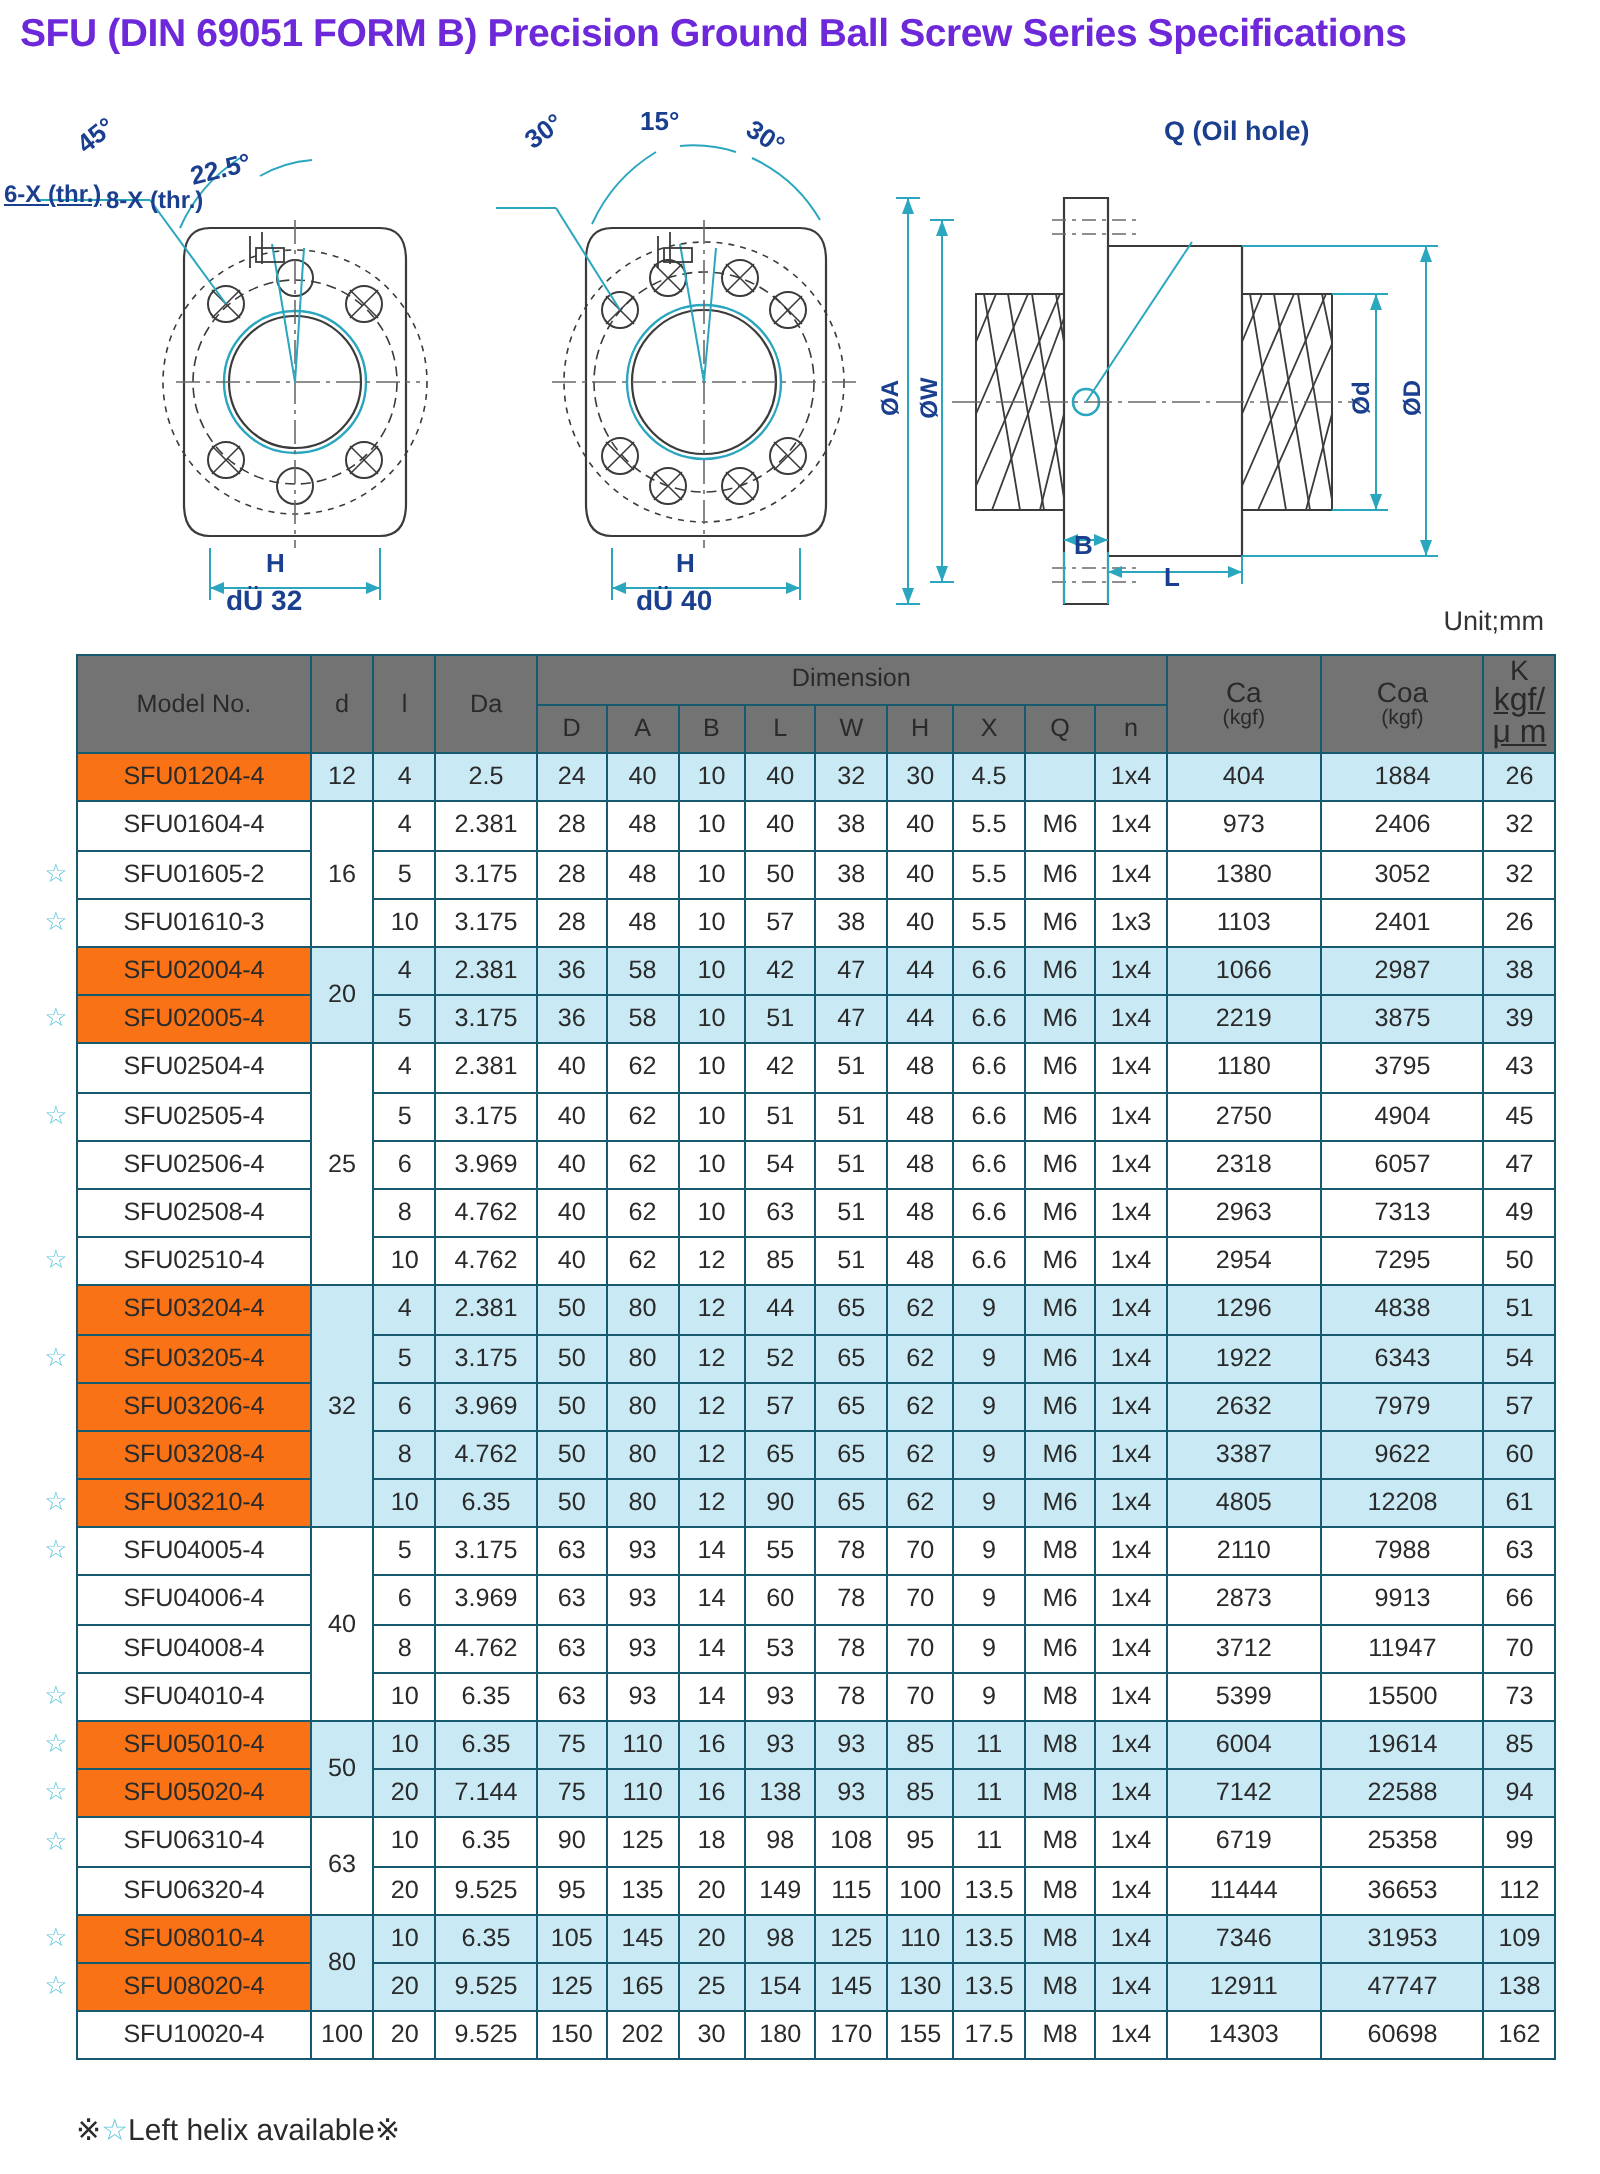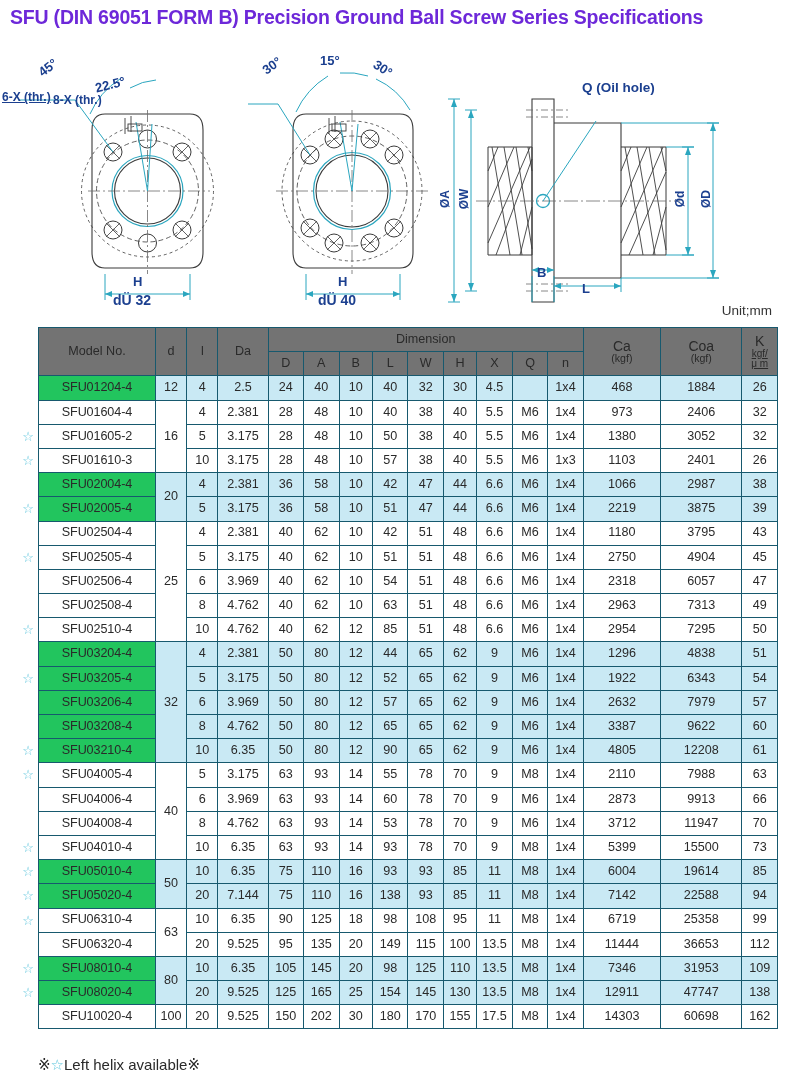--- a/index.html
+++ b/index.html
@@ -47,27 +47,27 @@
     font-size:12.6px;color:#2a2a2a;
     padding:0;height:23.2px;line-height:1.05;
     overflow:hidden;white-space:nowrap;
   }
   thead th{
     background:#737373;color:#123a5a;font-weight:normal;font-size:13px;
   }
   th.hmodel{font-size:13.5px;}
   th.hk{line-height:1.12;font-size:12.4px;}
   th.hk b{display:block;font-size:14px;font-weight:normal;}
-  th.hk span{display:block;font-size:10px;text-decoration:underline;}
+  th.hk span{display:block;font-size:16px;text-decoration:underline;}
   th.hca b{display:block;font-size:14px;font-weight:normal;}
   th.hca span{display:block;font-size:10.6px;text-align:center;}
 
   td.model{text-align:left;padding-left:7px;font-size:13px;letter-spacing:-0.1px;}
   tbody tr.alt td{background:#c9e9f4;}
-  tbody tr.alt td.model{background:#22c55e;}
+  tbody tr.alt td.model{background:#f97316;}
   td.dcell{font-size:13px;}
 
   
   .stars{position:absolute;left:18px;top:327px;width:20px;}
   .star{
     position:absolute;left:0;width:20px;height:23.2px;
     display:flex;align-items:center;justify-content:center;
     color:#5ec6dd;font-size:13px;line-height:1;
   }
 
@@ -283,21 +283,21 @@
         <polygon points="273,71 270,79 276,79"></polygon>
           <polygon points="273,226 270,218 276,218"></polygon>
         <polygon points="248,95 245,103 251,103"></polygon>
           <polygon points="248,203 245,195 251,195"></polygon>
         <polygon points="92,218 99,215 99,221"></polygon>
           <polygon points="114,218 107,215 107,221"></polygon>
         <polygon points="114,234 121,231 121,237"></polygon>
           <polygon points="181,234 174,231 174,237"></polygon>
       </g>
     </svg>
-    <div class="cap" style="left:142px;top:6px;font-size:13.5px;margin-top:22px;">Q (Oil hole)</div>
+    <div class="cap" style="left:142px;top:6px;font-size:13.5px;">Q (Oil hole)</div>
     <div class="cap" style="left:-4px;top:140px;transform:rotate(-90deg);font-size:12px;">ØA</div>
     <div class="cap" style="left:14px;top:140px;transform:rotate(-90deg);font-size:12px;">ØW</div>
     <div class="cap" style="left:232px;top:140px;transform:rotate(-90deg);font-size:12px;">Ød</div>
     <div class="cap" style="left:257px;top:140px;transform:rotate(-90deg);font-size:12px;">ØD</div>
     <div class="cap" style="left:97px;top:213px;">B</div>
     <div class="cap" style="left:142px;top:229px;">L</div>
   </div>
 
   <div class="unit">Unit;mm</div>
 
@@ -379,21 +379,21 @@
             <td>2.5</td>
             <td>24</td>
             <td>40</td>
             <td>10</td>
             <td>40</td>
             <td>32</td>
             <td>30</td>
             <td>4.5</td>
             <td></td>
             <td>1x4</td>
-            <td>468</td>
+            <td>404</td>
             <td>1884</td>
             <td>26</td>
           </tr>
           <tr>
             <td class="model">SFU01604-4</td>
             <td class="dcell" rowspan="3">16</td>
             <td>4</td>
             <td>2.381</td>
             <td>28</td>
             <td>48</td>

